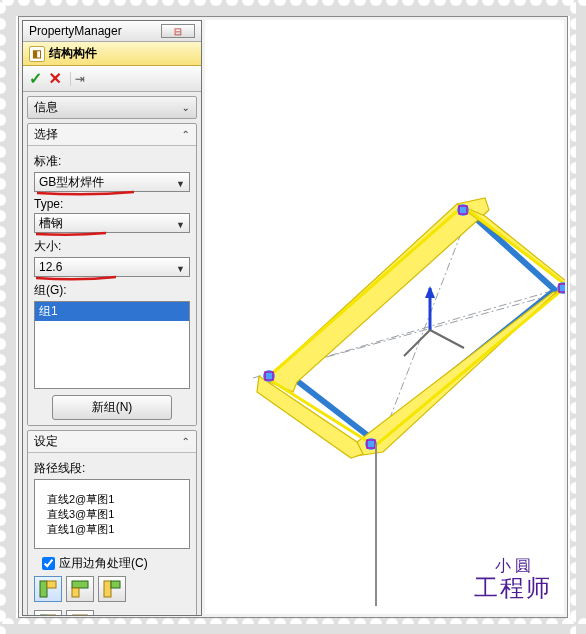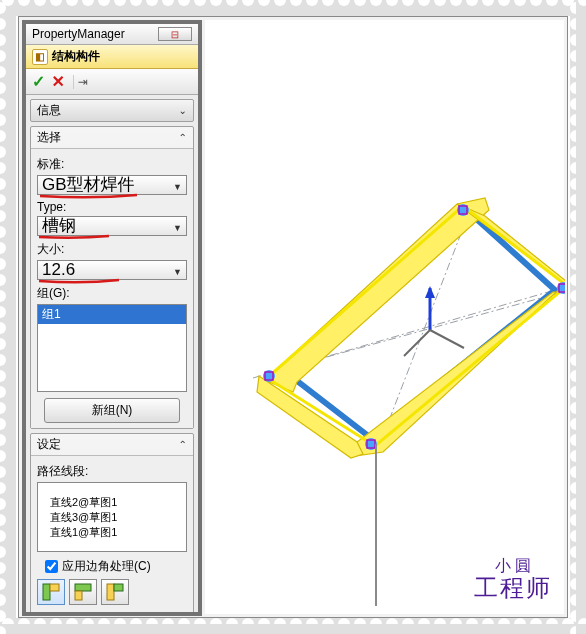--- a/index.html
+++ b/index.html
@@ -26,21 +26,21 @@
   background: #f2f2f2;
   border: 1px solid #888;
 }
 .panel {
   position: absolute;
   left: 3px;
   top: 3px;
   width: 180px;
   height: 596px;
   background: #ececec;
-  border: 4px solid #737373;
+  border: 1px solid #737373;
   overflow: hidden;
 }
 .pm-title {
   background: linear-gradient(#fdfdfd, #e4e4e4);
   border-bottom: 1px solid #aaa;
   padding: 3px 6px;
   font-size: 12px;
   display: flex;
   align-items: center;
   justify-content: space-between;
@@ -109,21 +109,21 @@
 }
 .chev { color: #333; font-size: 10px; }
 .lbl { display:block; margin: 2px 0 2px 0; }
 .sel {
   width: 100%;
   height: 20px;
   background: linear-gradient(#fff,#e7e7e7);
   border: 1px solid #888;
   padding: 0 20px 0 4px;
   position: relative;
-  font-size: 17px;
+  font-size: 12px;
   line-height: 18px;
   cursor: pointer;
 }
 .sel::after {
   content: "▼";
   position: absolute;
   right: 4px;
   top: 2px;
   font-size: 9px;
   color: #333;
@@ -144,21 +144,21 @@
 .listbox .item {
   padding: 1px 4px;
 }
 .listbox .item.selected {
   background: #2e74d0;
   color: #fff;
 }
 .btn {
   display: block;
   margin: 0 auto;
-  width: 136px;
+  width: 120px;
   padding: 3px 0;
   background: linear-gradient(#fdfdfd,#dedede);
   border: 1px solid #8a8a8a;
   border-radius: 3px;
   text-align: center;
   cursor: pointer;
 }
 .pathlist {
   background: #fff;
   border: 1px solid #888;

